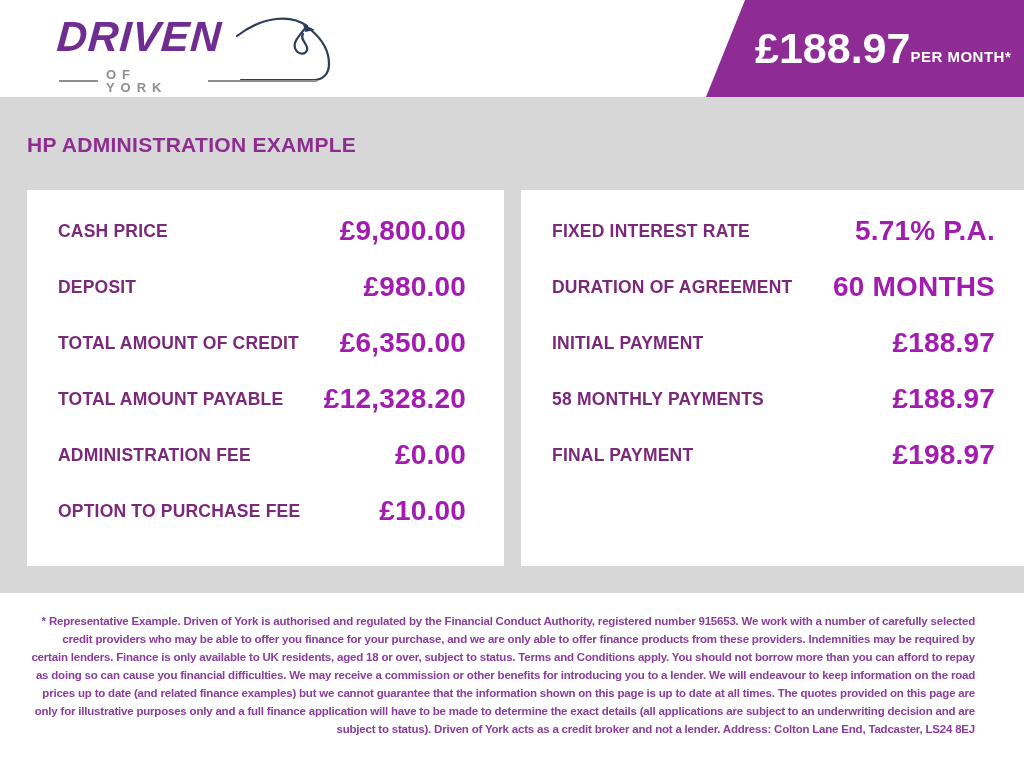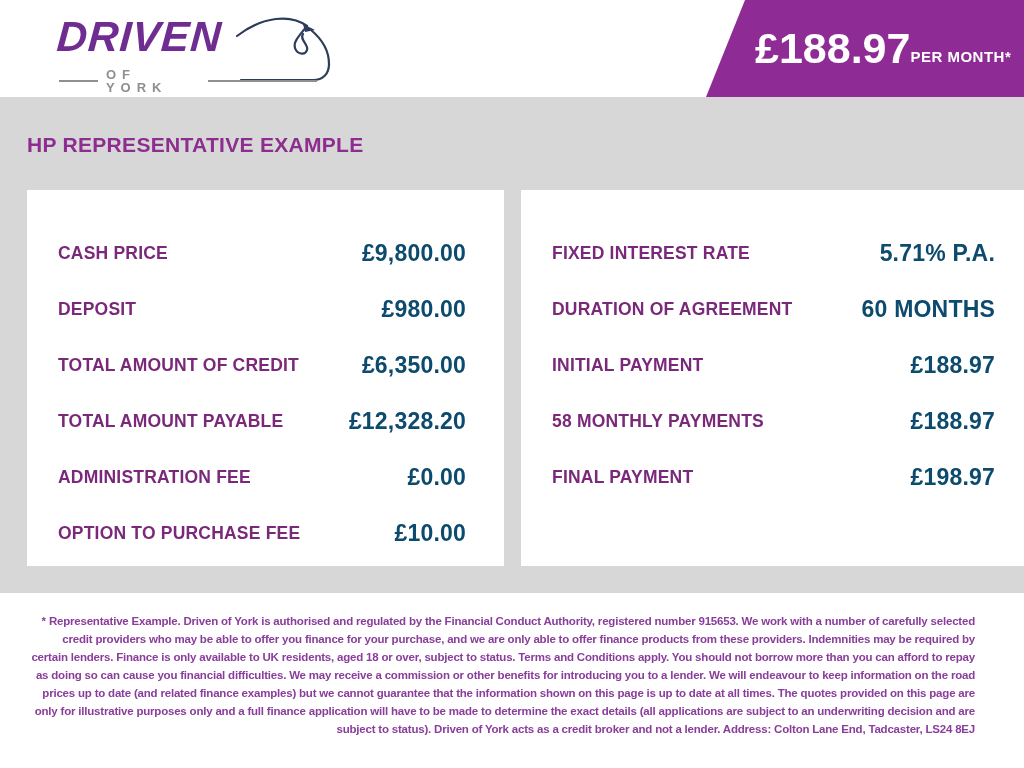--- a/index.html
+++ b/index.html
@@ -40,29 +40,29 @@
   }
   .banner-amount { font-size:43px; font-weight:800; letter-spacing:0px; }
   .banner-period { font-size:15px; font-weight:800; margin-top:16px; letter-spacing:0.5px; }
 
   
   .gray-section { position:absolute; top:97px; left:0; width:100%; height:496px; background:#d7d7d7; }
   .page-title {
     position:absolute; left:27px; top:36px;
     font-size:21px; font-weight:800; color:#8c2d8f; letter-spacing:0.3px;
   }
-  .panel { position:absolute; top:93px; height:376px; background:#ffffff; padding-top:35px; }
+  .panel { position:absolute; top:93px; height:376px; background:#ffffff; padding-top:13px; }
   .panel-left  { left:27px;  width:477px; }
   .panel-right { left:521px; width:512px; }
   .row {
     height:56px; display:flex; justify-content:space-between; align-items:center;
     padding:0 38px 0 31px;
   }
   .row-label { font-size:17.5px; font-weight:800; color:#7a2879; letter-spacing:0.2px; white-space:nowrap; }
-  .row-value { font-size:23px;  font-weight:700; color:#0c4a6e; letter-spacing:0.2px; white-space:nowrap; }
+  .row-value { font-size:28px;  font-weight:700; color:#a21caf; letter-spacing:0.2px; white-space:nowrap; }
 
   
   .disclaimer {
     position:absolute; left:27px; top:612px; width:948px;
     font-size:11.5px; font-weight:700; color:#8a3d9b;
     line-height:18px; letter-spacing:-0.2px; text-align:right;
   }
 </style>
 </head>
 <body>
@@ -89,21 +89,21 @@
       </div>
     </div>
 
     <div class="price-banner">
       <span class="banner-amount">£188.97</span>
       <span class="banner-period">PER MONTH*</span>
     </div>
   </div>
 
   <div class="gray-section">
-    <div class="page-title">HP REPRESENTATIVE EXAMPLE</div>
+    <div class="page-title">HP ADMINISTRATION EXAMPLE</div>
 
     <div class="panel panel-left">
       <div class="row">
         <span class="row-label">CASH PRICE</span>
         <span class="row-value">£9,800.00</span>
       </div>
       <div class="row">
         <span class="row-label">DEPOSIT</span>
         <span class="row-value">£980.00</span>
       </div>

